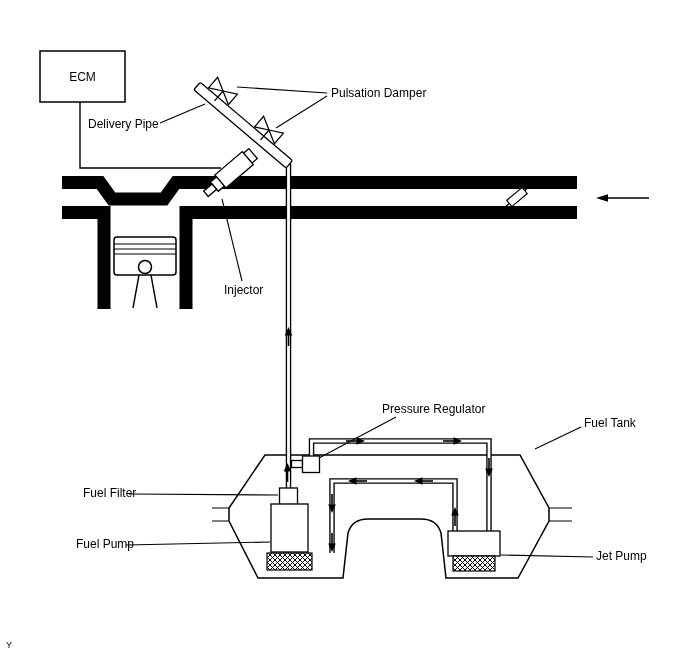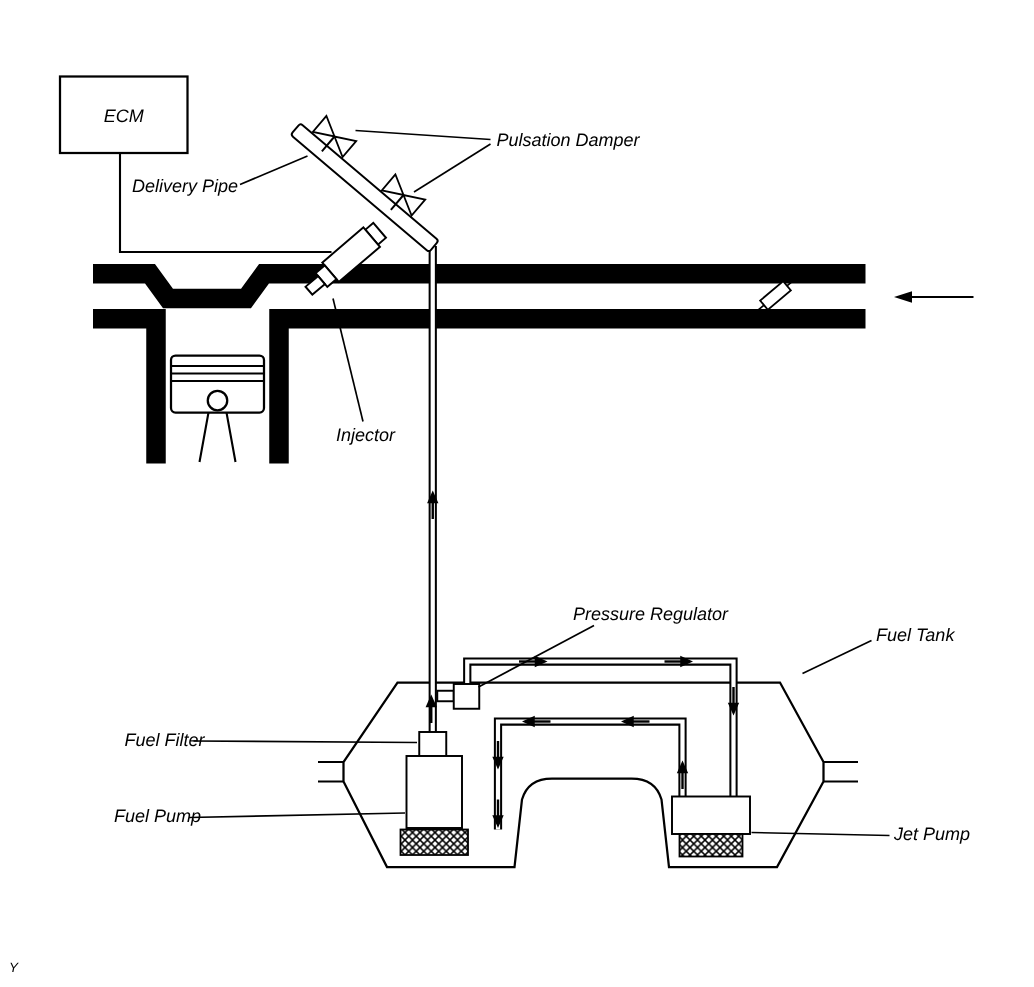--- a/index.html
+++ b/index.html
@@ -2,21 +2,20 @@
 <html><head>
 <meta charset="utf-8">
 <style>
   html, body { margin: 0; padding: 0; background: #ffffff; }
   .canvas {
     position: relative;
     width: 687px;
     height: 658px;
     background: #ffffff;
     overflow: hidden;
-    font-style: italic;
   }
   svg { display: block; }
   text {
     font-family: "Liberation Sans", sans-serif;
     font-size: 12px;
     fill: #000000;
   }
   text.small { font-size: 9px; }
   .outline { fill: #ffffff; stroke: #000000; stroke-width: 1.5; }
   .thin    { fill: none; stroke: #000000; stroke-width: 1.2; }

